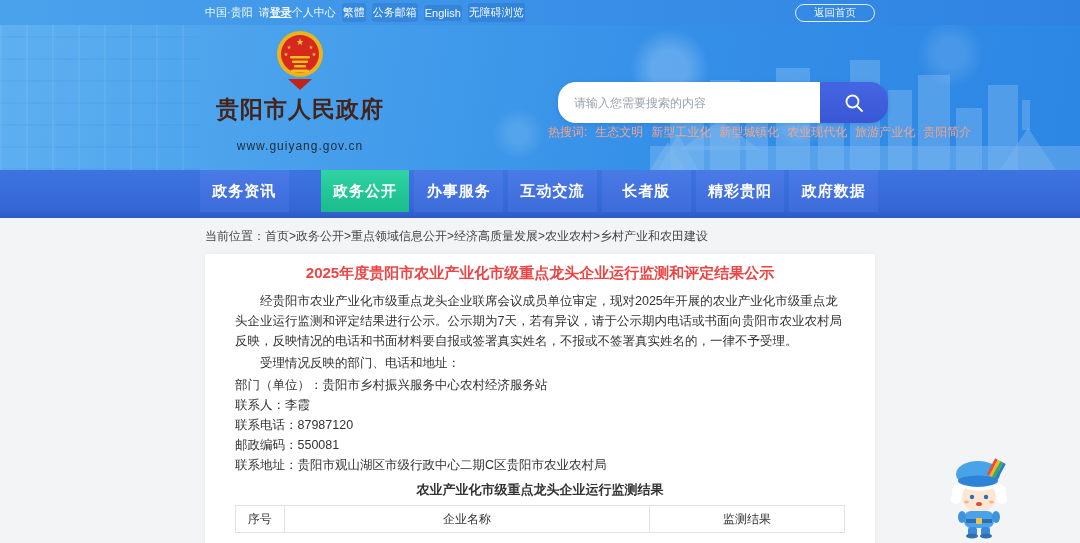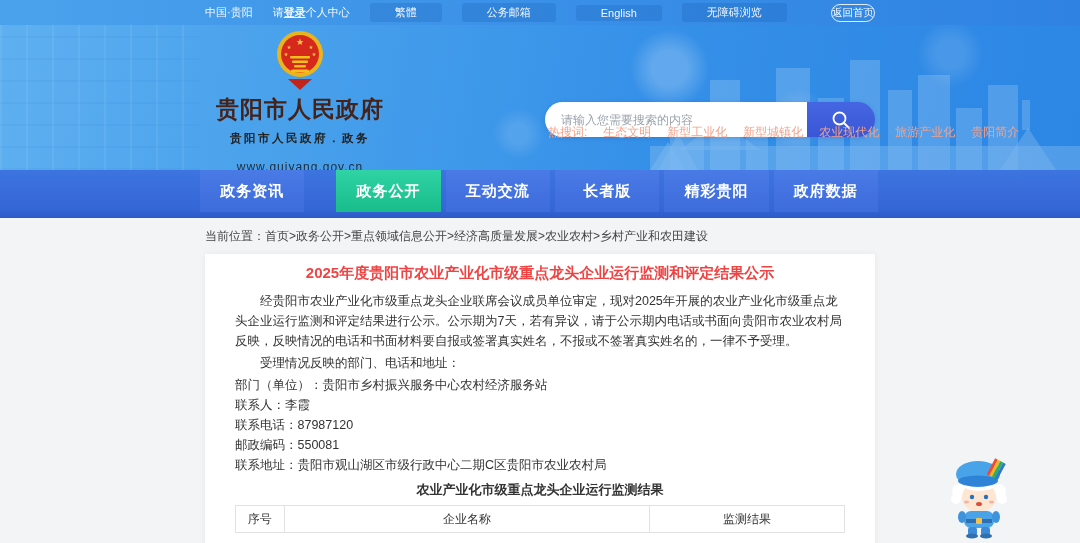--- a/index.html
+++ b/index.html
@@ -9,31 +9,31 @@
     background:#f3f4f6;
     font-family:"Liberation Sans","DejaVu Sans",sans-serif;
   }
   
   .topbar {
     position:absolute; top:0; left:0; width:1080px; height:25px;
     background:linear-gradient(90deg,#4ba2ec 0%,#3b92e8 45%,#2f82e2 100%);
   }
   .topbar-inner {
     position:absolute; left:205px; width:670px; height:25px;
-    display:flex; align-items:center; gap:20px;
+    display:flex; align-items:center; gap:6px;
     font-size:11px; color:rgba(255,255,255,.95);
   }
   .topbar-item { white-space:nowrap; cursor:pointer; }
   .topbar-pill {
-    background:rgba(10,70,160,.18); border-radius:3px; padding:2px 25px;
+    background:rgba(10,70,160,.18); border-radius:3px; padding:2px 1px;
   }
   .login-bold { font-weight:bold; text-decoration:underline; }
   .home-btn {
     margin-left:auto; border:1px solid rgba(255,255,255,.85); border-radius:10px;
-    padding:1px 0; font-size:10.5px; cursor:pointer;
+    padding:1px 18px; font-size:10.5px; cursor:pointer;
   }
   
   .banner {
     position:absolute; top:25px; left:0; width:1080px; height:145px;
     background:linear-gradient(100deg,#5eb0f0 0%,#4aa2ec 25%,#3590e8 60%,#2c86e4 100%);
     overflow:hidden;
   }
   .banner::before {
     content:""; position:absolute; inset:0;
     background:
@@ -48,35 +48,35 @@
       repeating-linear-gradient(90deg, rgba(255,255,255,.35) 0 2px, transparent 2px 26px),
       repeating-linear-gradient(0deg, rgba(30,100,200,.35) 0 2px, transparent 2px 22px);
   }
   .cityscape { position:absolute; right:0; bottom:0; opacity:.5; }
   .logo-block { position:absolute; left:205px; top:5px; width:190px; text-align:center; }
   .emblem { display:block; margin:0 auto; }
   .site-name { font-size:23px; font-weight:bold; color:#44231b; letter-spacing:1px; margin-top:2px; }
   .site-sub  { font-size:11.5px; font-weight:bold; color:#222; letter-spacing:2.5px; margin-top:6px; }
   .site-url  { font-size:12px; color:#1d2b38; letter-spacing:1px; margin-top:14px; }
   .search-wrap {
-    position:absolute; left:545px; top:57px; width:330px; height:35px;
-    display:flex; border-radius:18px; overflow:hidden; box-shadow:0 1px 4px rgba(20,80,160,.25);margin-top:20px;
+    position:absolute; left:558px; top:57px; width:330px; height:41px;
+    display:flex; border-radius:18px; overflow:hidden; box-shadow:0 1px 4px rgba(20,80,160,.25);
   }
   .search-input {
     flex:1; border:none; outline:none; padding:0 16px; font-size:12px; color:#333;
     font-family:"Liberation Sans","DejaVu Sans",sans-serif;
   }
   .search-input::placeholder { color:#9aa3ad; }
   .search-btn {
     width:68px; background:linear-gradient(180deg,#4566e2,#3a56d6);
     border:none; cursor:pointer; display:flex; align-items:center; justify-content:center;
   }
   .hot-row {
     position:absolute; left:548px; top:99px; width:400px;
-    font-size:12px; color:#f2a38e; display:flex; gap:16px; white-space:nowrap;
+    font-size:12px; color:#f2a38e; display:flex; gap:8px; white-space:nowrap;
   }
   .hot-term { cursor:pointer; }
   
   .nav {
     position:absolute; top:170px; left:0; width:1080px; height:48px;
     background:linear-gradient(180deg,#3d74e0 0%,#3567d6 80%,#2c5ac8 100%);
   }
   .nav-tabs {
     position:absolute; left:200px; top:0; width:678px; height:42px;
     display:flex; gap:5px;
@@ -169,21 +169,20 @@
         <text x="35" y="19" text-anchor="middle" font-size="5" fill="#f8d03c">★</text>
         <text x="10" y="26" text-anchor="middle" font-size="5" fill="#f8d03c">★</text>
         <text x="38" y="26" text-anchor="middle" font-size="5" fill="#f8d03c">★</text>
         <rect x="14" y="26" width="20" height="2.4" rx="1" fill="#f3c11b"></rect>
         <rect x="16" y="30.5" width="16" height="2.4" rx="1" fill="#f3c11b"></rect>
         <rect x="18" y="35" width="12" height="2.4" rx="1" fill="#f3c11b"></rect>
         <rect x="15" y="39.5" width="18" height="3" rx="1.5" fill="#f3c11b"></rect>
         <polygon points="12,49 36,49 24,60" fill="#c2231a"></polygon>
       </svg>
       <div class="site-name">贵阳市人民政府</div>
-      <div class="site-sub">贵阳市人民政府．政务</div>
       <div class="site-url">www.guiyang.gov.cn</div>
     </div>
 
     <div class="search-wrap">
       <input class="search-input" type="text" placeholder="请输入您需要搜索的内容" style="">
       <button class="search-btn">
         <svg width="22" height="22" viewBox="0 0 22 22">
           <circle cx="9.5" cy="9.5" r="6" fill="none" stroke="#fff" stroke-width="1.8"></circle>
           <line x1="14" y1="14" x2="19" y2="19" stroke="#fff" stroke-width="1.8" stroke-linecap="round"></line>
         </svg>
@@ -198,20 +197,21 @@
       <span class="hot-term">农业现代化</span>
       <span class="hot-term">旅游产业化</span>
       <span class="hot-term">贵阳简介</span>
     </div>
   </div>
 
   <div class="nav">
     <div class="nav-tabs">
       <div class="tab">政务资讯</div>
       <div class="tab active">政务公开</div>
+      <div class="tab">办事服务</div>
       <div class="tab">互动交流</div>
       <div class="tab">长者版</div>
       <div class="tab">精彩贵阳</div>
       <div class="tab">政府数据</div>
     </div>
   </div>
 
   <div class="crumbbar">
     <div class="crumb-inner">
       <span>当前位置：</span><span class="crumb-path">首页&gt;政务公开&gt;重点领域信息公开&gt;经济高质量发展&gt;农业农村&gt;乡村产业和农田建设</span>

